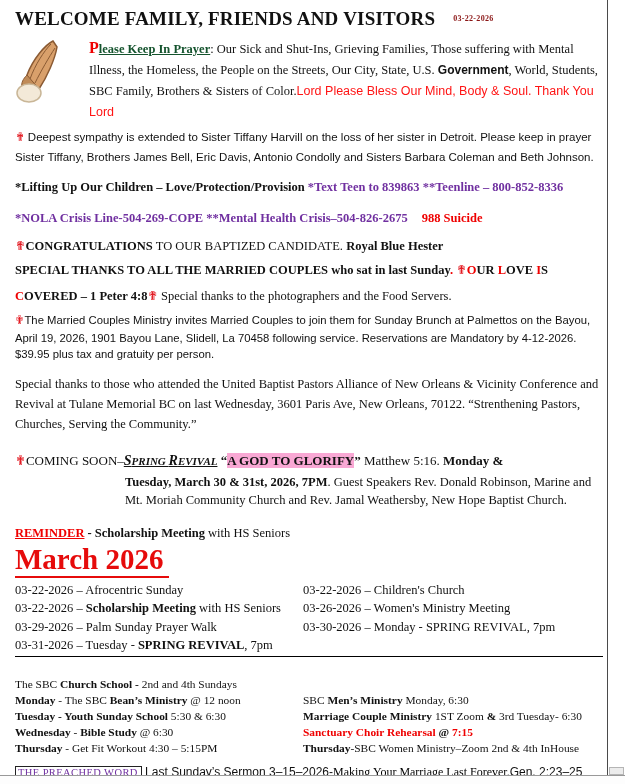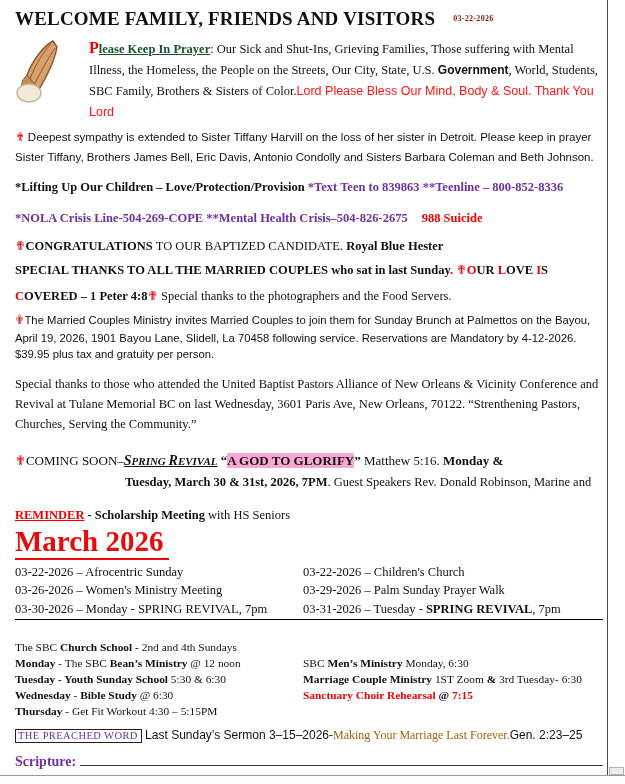--- a/index.html
+++ b/index.html
@@ -56,21 +56,21 @@
   
   .cal-grid { display:grid; grid-template-columns:288px 1fr; font-size:12.5px; line-height:18.5px; margin-top:3px; }
   .cal-rule { border-bottom:1.8px solid #000; margin-top:1px; }
   
   .weekly { font-size:11.4px; line-height:16px; margin-top:19px; }
   .weekly-grid { display:grid; grid-template-columns:288px 1fr; font-size:11.4px; line-height:16px; }
   
   .preached { margin-top:9px; font-size:12px; }
   .pw-box { border:1px solid #222; padding:0 3px 1px 2px; color:#7030a0; font-size:10.5px; letter-spacing:.4px; }
   .pw-mid { font-family:"Liberation Sans",sans-serif; font-size:12px; }
-  .pw-red { color:#a16207; }
+  .pw-red { color:#000000; }
   
   .form-line { display:flex; align-items:baseline; margin-top:9px; }
   .form-label { color:#7030a0; font-weight:bold; font-size:14px; }
   .blank { flex:1; border-bottom:1.6px solid #3a3a3a; height:14px; margin-left:4px; }
   
   .page-right-border { position:absolute; top:0; bottom:9px; left:607px; width:1px; background:#4a4a4a; }
   .bottom-bar { position:absolute; left:0; right:0; bottom:0; height:9px; background:#fdfdfd; border-top:1px solid #999; }
   .corner-box { position:absolute; right:1px; bottom:9px; width:15px; height:8px; background:#ececec; border:1px solid #b5b5b5; }
 </style>
 </head>
@@ -124,52 +124,55 @@
 
   <div class="tulane">
     <span>Special thanks to those who attended the United Baptist Pastors Alliance of New Orleans &amp; Vicinity Conference and Revival at Tulane Memorial BC on last Wednesday, 3601 Paris Ave, New Orleans, 70122. “Strenthening Pastors, Churches, Serving the Community.”</span>
   </div>
 
   <div class="coming">
     <span class="cross">✟</span><span>COMING SOON–</span><span class="spring"><span class="big">S</span><span class="small">PRING </span><span class="big">R</span><span class="small">EVIVAL</span></span><span class="b"> “</span><span class="hl caps-hl">A GOD TO GLORIFY</span><span class="b">”</span><span> Matthew 5:16.   </span><span class="b">Monday &amp;</span>
   </div>
   <div class="coming-sub">
     <span class="b">Tuesday, March 30 &amp; 31st, 2026, 7PM</span><span>. Guest Speakers Rev. Donald Robinson, Marine and</span><br>
+    <span>Mt. Moriah Community Church and Rev. Jamal Weathersby, New Hope Baptist Church.</span>
   </div>
 
   <div class="reminder">
     <span class="b red u">REMINDER</span><span class="b"> - Scholarship Meeting</span><span> with HS Seniors</span>
   </div>
 
   <div class="march">
     <span class="march-inner">March 2026</span>
   </div>
 
   <div class="cal-grid">
     <div><span>03-22-2026 – Afrocentric Sunday</span></div>
     <div><span>03-22-2026 – Children's Church</span></div>
+    <div><span>03-22-2026 – </span><span class="b">Scholarship Meeting</span><span> with HS Seniors</span></div>
     <div><span>03-26-2026 – Women's Ministry Meeting</span></div>
     <div><span>03-29-2026 – Palm Sunday Prayer Walk</span></div>
     <div><span>03-30-2026 – Monday - SPRING REVIVAL, 7pm</span></div>
     <div><span>03-31-2026 – Tuesday - </span><span class="b">SPRING REVIVAL</span><span>, 7pm</span></div>
     <div></div>
   </div>
   <div class="cal-rule"></div>
 
   <div class="weekly">
     <span>The SBC </span><span class="b">Church School - </span><span>2nd and 4th Sundays</span>
   </div>
   <div class="weekly-grid">
     <div><span class="b">Monday</span><span> - The SBC </span><span class="b">Bean’s Ministry</span><span> @ 12 noon</span></div>
     <div><span>SBC </span><span class="b">Men’s Ministry</span><span> Monday, 6:30</span></div>
     <div><span class="b">Tuesday - Youth Sunday School</span><span> 5:30 &amp; 6:30</span></div>
     <div><span class="b">Marriage Couple Ministry</span><span> 1ST Zoom </span><span class="b">&amp;</span><span> 3rd Tuesday- 6:30</span></div>
     <div><span class="b">Wednesday</span><span> - </span><span class="b">Bible Study</span><span> @ 6:30</span></div>
     <div><span class="b red">Sanctuary Choir Rehearsal</span><span class="b"> @ </span><span class="b red">7:15</span></div>
     <div><span class="b">Thursday</span><span> - Get Fit Workout 4:30 – 5:15PM</span></div>
+    <div><span class="b">Thursday</span><span>-SBC Women Ministry–Zoom 2nd &amp; 4th InHouse</span></div>
     <div></div>
   </div>
 
   <div class="preached">
     <span class="pw-box">THE PREACHED WORD</span><span class="pw-mid"> Last Sunday’s Sermon 3–15–2026-</span><span class="pw-red">Making Your Marriage Last Forever.</span><span class="pw-mid">Gen. 2:23–25</span>
   </div>
 
   <div class="form-line">
     <span class="form-label">Scripture:</span>
     <span class="blank"></span>

